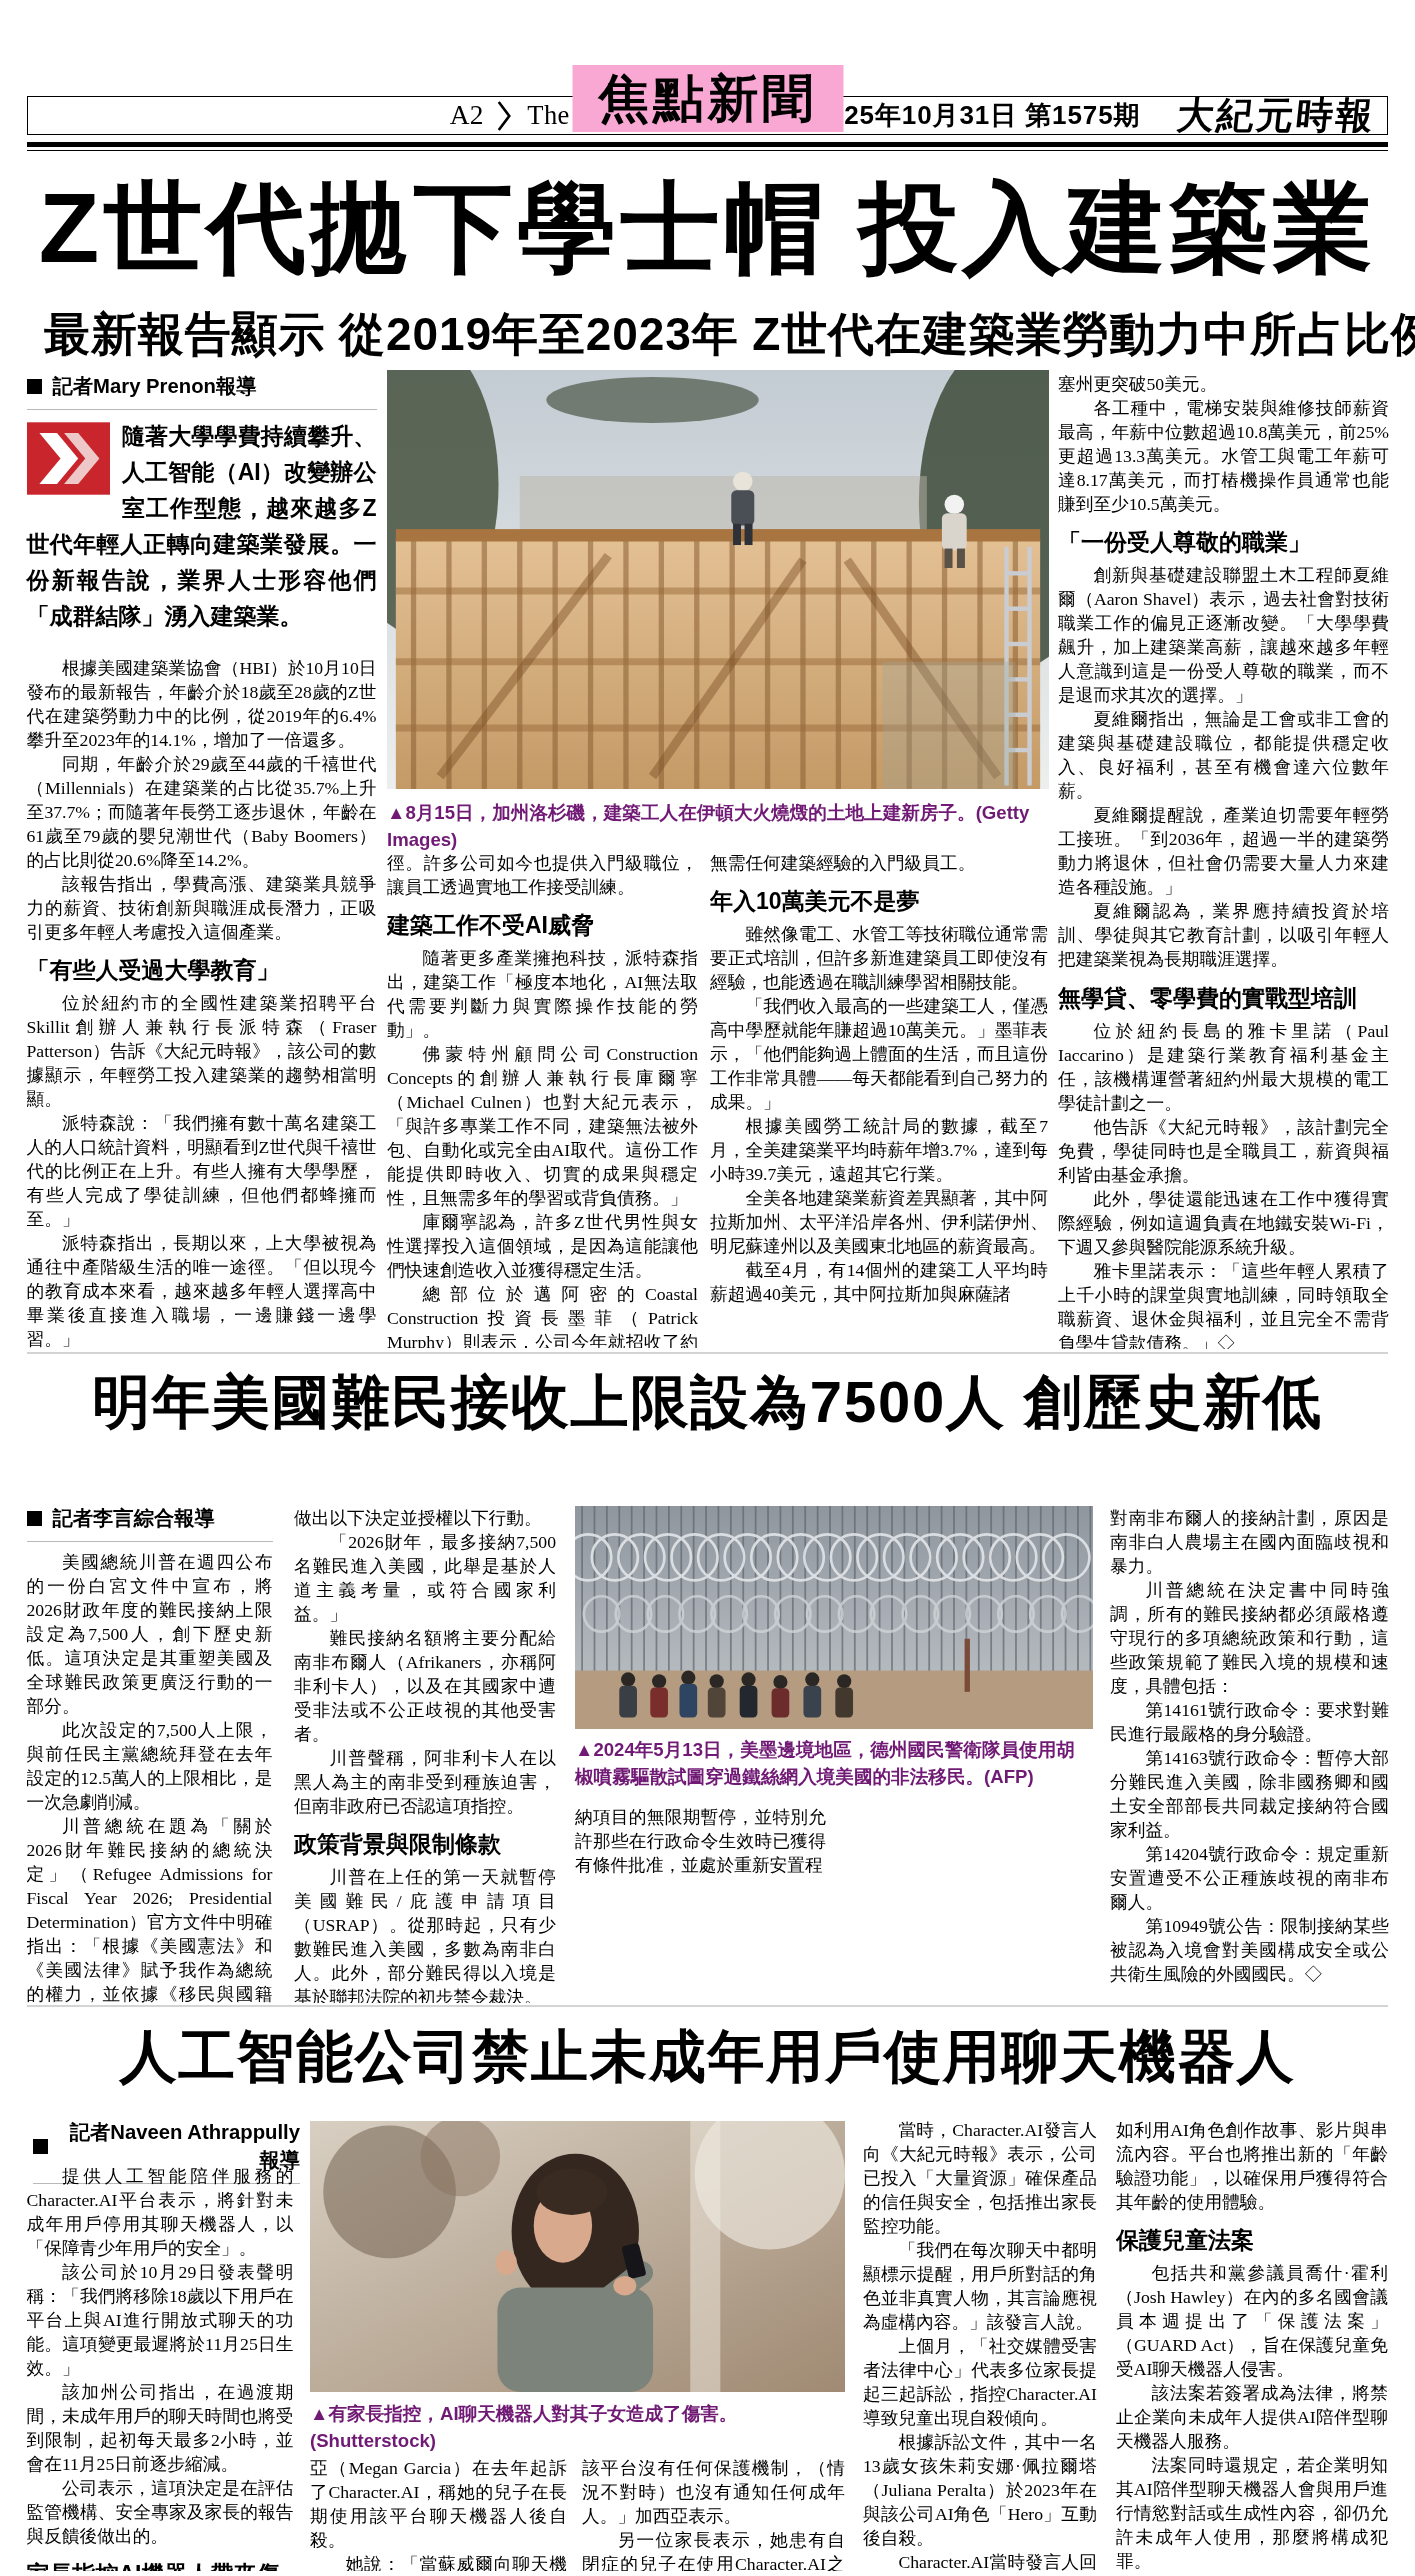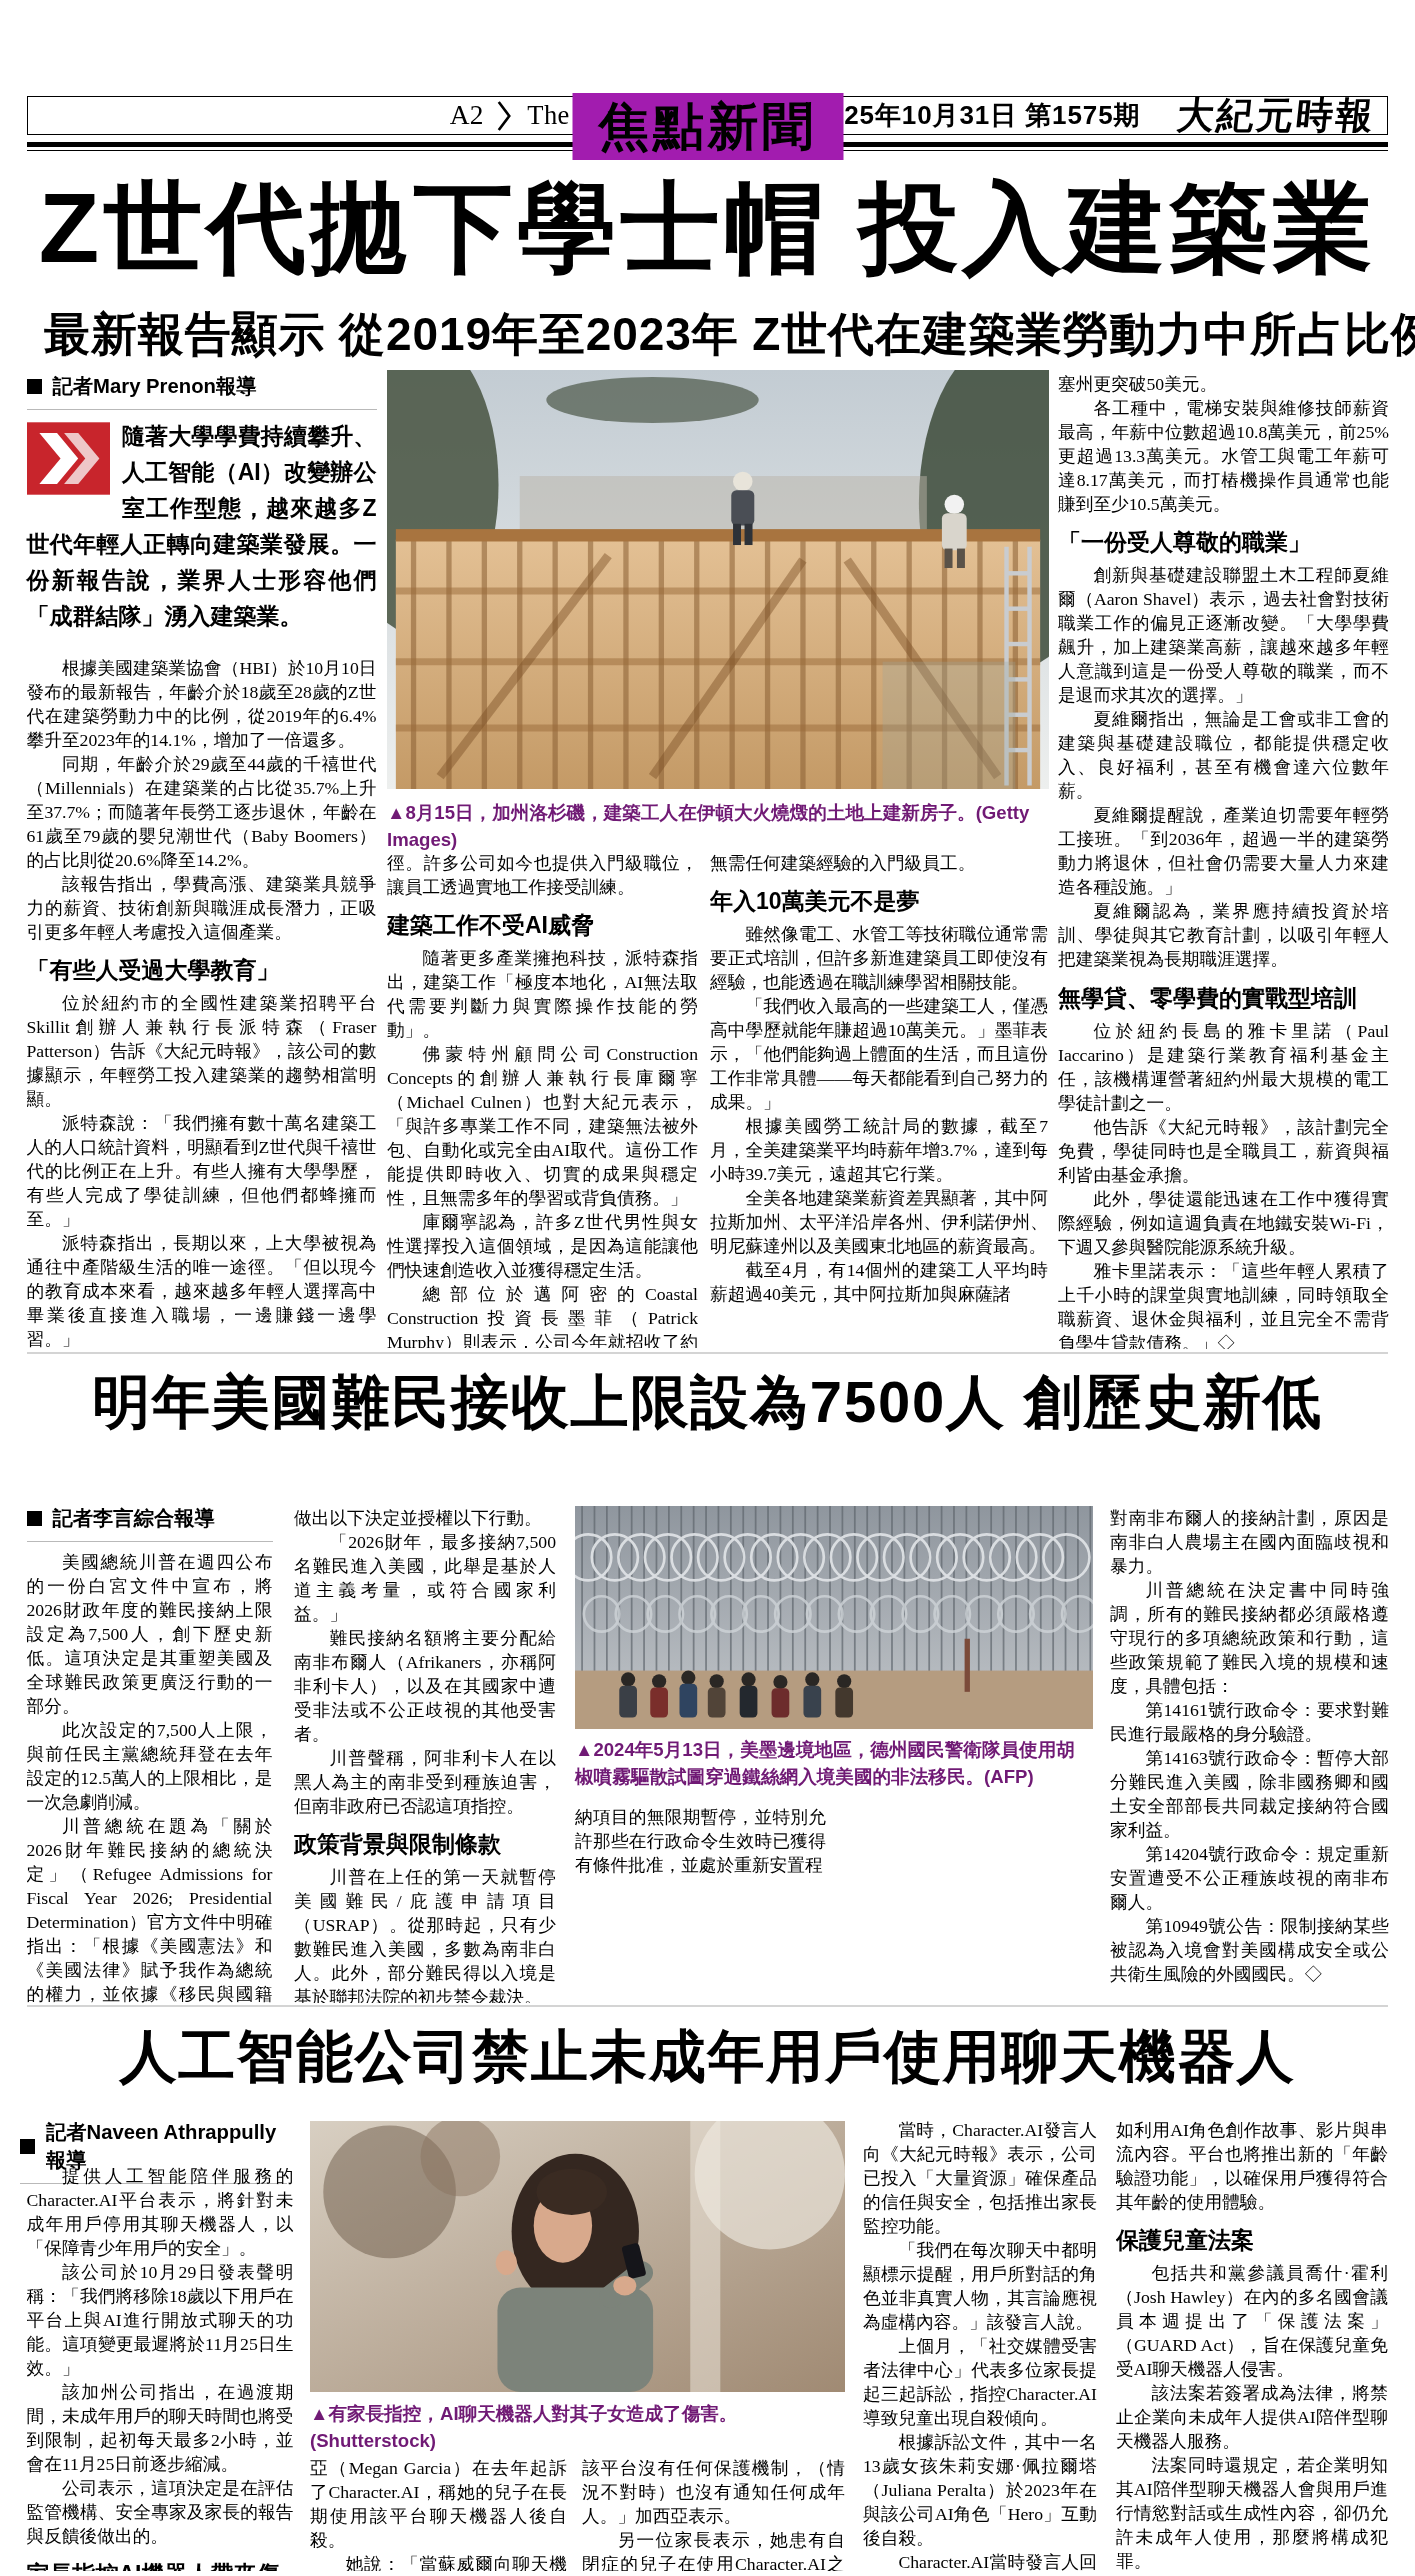--- a/index.html
+++ b/index.html
@@ -12,43 +12,43 @@
         box-sizing:border-box;display:flex;align-items:center;justify-content:flex-end;}
   .band-left{display:flex;align-items:center;height:100%;}
   .page-no{font-size:27.4px;padding:0 14px 0 12.4px;}
   .band-chev{width:14px;height:30px;margin-right:16px;}
   .et-name{font-size:26.5px;letter-spacing:0.4px;}
   .band-sep{width:1.8px;height:23px;background:#000;margin:0 14px;}
   .focus{font-size:26.5px;}
   .band-right{display:flex;align-items:center;gap:37px;padding-right:10.6px;}
   .date{font-family:"Liberation Sans",sans-serif;font-size:26px;font-weight:700;letter-spacing:0.9px;}
   .logo{font-size:37px;font-weight:900;transform:skewX(-6deg);letter-spacing:2.7px;white-space:nowrap;}
-  #section-title{position:absolute;left:50%;top:65px;transform:translateX(-50%);background:#a21caf;
+  #section-title{position:absolute;left:50%;top:65px;transform:translateX(-50%);background:#f9a8d4;
         padding:0 26.5px;font-family:"Liberation Sans",sans-serif;font-size:51px;font-weight:900;
-        line-height:67px;z-index:3;letter-spacing:3.5px;white-space:nowrap;margin-top:28px;}
+        line-height:67px;z-index:3;letter-spacing:3.5px;white-space:nowrap;}
   #double-rule{position:absolute;left:26.5px;top:142px;width:1361px;height:2.7px;
         border-top:5.3px solid #000;border-bottom:1.8px solid #000;}
 
   
   .headline{position:absolute;left:0;width:1415px;text-align:center;
         font-family:"Liberation Sans",sans-serif;font-weight:900;white-space:nowrap;}
   #h1{top:163px;font-size:99px;letter-spacing:4.4px;}
   #h1sub{top:304px;font-size:46px;font-weight:700;letter-spacing:0.9px;padding-left:44px;}
   #h2{top:1364px;font-size:58px;letter-spacing:1.8px;}
   #h3{top:2019px;font-size:57px;letter-spacing:1.8px;}
   .rule{position:absolute;left:26.5px;width:1361px;border-top:2.7px solid #d4d4d4;}
   #rule2{top:1352px;} #rule3{top:2005px;}
 
   
   .byline{position:absolute;font-family:"Liberation Sans",sans-serif;font-weight:700;font-size:20.3px;
         border-bottom:1.8px solid #b9b9b9;padding-bottom:8.8px;display:flex;align-items:center;gap:11px;}
   .byline .sq{width:15px;height:15px;background:#000;flex:0 0 auto;}
   #bl1{left:26.5px;top:372px;width:350px;}
   #bl2{left:26.5px;top:1504px;width:246px;}
-  #bl3{left:20px;top:2118px;width:267px;}
+  #bl3{left:33px;top:2118px;width:267px;text-align:right;}
 
   
   #lead{position:absolute;left:26.5px;top:418px;width:350px;font-family:"Liberation Sans",sans-serif;
         font-weight:700;font-size:23px;line-height:36px;text-align:justify;}
   #lead .chev{float:left;width:83px;height:73px;margin:4.4px 12.4px 1.8px 0;}
 
   
   .col{position:absolute;overflow:hidden;font-size:17.7px;line-height:24px;text-align:justify;}
   .col p.body{margin:0;text-indent:2em;}
   .col p.cont{text-indent:0;}

